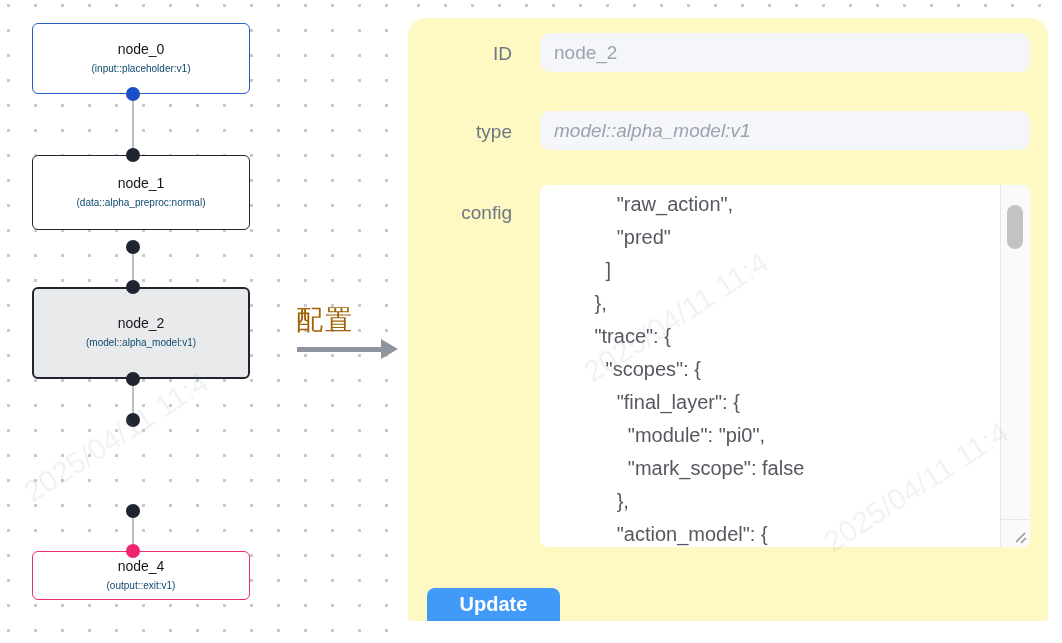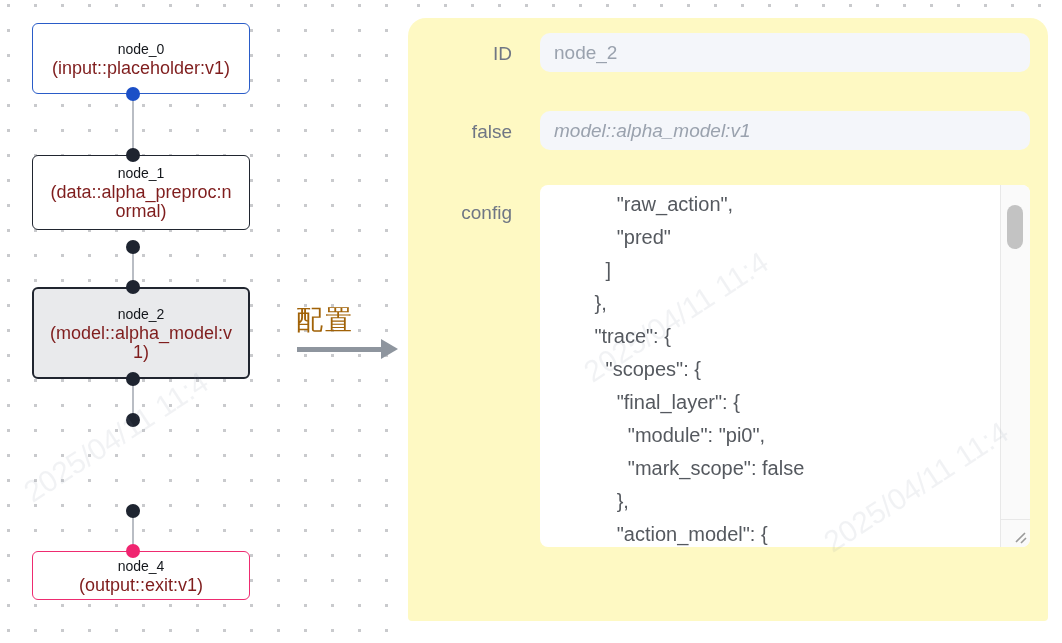--- a/index.html
+++ b/index.html
@@ -11,21 +11,21 @@
   .dots { position:absolute; background-image:radial-gradient(circle,#c9cacd 1.6px,transparent 2px);
           background-size:27px 25px; background-position:-5px -7px; }
   .dots-left { left:0; top:0; width:410px; height:643px; }
   .dots-top  { left:410px; top:0; width:652px; height:13px; }
 
   
   .node { position:absolute; left:24px; width:218px; background:#ffffff;
           border:1.5px solid #20252f; border-radius:6px; display:flex; flex-direction:column;
           align-items:center; justify-content:center; text-align:center; z-index:2;margin-left:8px; }
   .node .ntitle { font-size:14px; color:#14171c; line-height:19px; }
-  .node .nsub   { font-size:18px; color:#7f1d1d; line-height:19px; max-width:186px;
+  .node .nsub   { font-size:10px; color:#0c4a6e; line-height:19px; max-width:186px;
                   word-break:break-all; }
   .node-0 { top:23px;  height:71px; border-color:#2a5cc8; }
   .node-1 { top:155px; height:75px; }
   .node-2 { top:287px; height:92px; background:#e9eaec; border-width:2px; }
   .node-3 { top:419px; height:92px; }
   .node-4 { top:551px; height:49px; border-color:#ee2b70; }
 
   .edge { position:absolute; left:132px; width:2px; background:#b9bdc4; z-index:1; }
   .edge-1 { top:94px;  height:61px; }
   .edge-2 { top:247px; height:40px; }
@@ -124,21 +124,21 @@
   <div class="trans-label">配置</div>
   <div class="arrow">
     <div class="shaft"></div>
       <div class="head"></div>
   </div>
 
   <div class="panel">
     <div class="plabel lbl-id">ID</div>
     <input class="pinput in-id" type="text" value="node_2" style="">
 
-    <div class="plabel lbl-type">false</div>
+    <div class="plabel lbl-type">type</div>
     <input class="pinput in-type" type="text" value="model::alpha_model:v1" style="">
 
     <div class="plabel lbl-config">config</div>
     <div class="cfgbox">
       <pre class="cfgpre">            "raw_action",
             "pred"
           ]
         },
         "trace": {
           "scopes": {
@@ -150,19 +150,20 @@
       <div class="vtrack">
         <div class="vthumb"></div>
       </div>
       <div class="corner">
         <svg width="16" height="16" viewBox="0 0 16 16">
           <path d="M13 4 L4 13 M14 9 L9 14" stroke="#9a9a9a" stroke-width="1.6" fill="none"></path>
         </svg>
       </div>
     </div>
 
+    <button class="update-btn">Update</button>
   </div>
 
   <div class="wm wm-1">2025/04/11 11:4</div>
   <div class="wm wm-2">2025/04/11 11:4</div>
   <div class="wm wm-3">2025/04/11 11:4</div>
 
 </div>
 
 </body></html>

